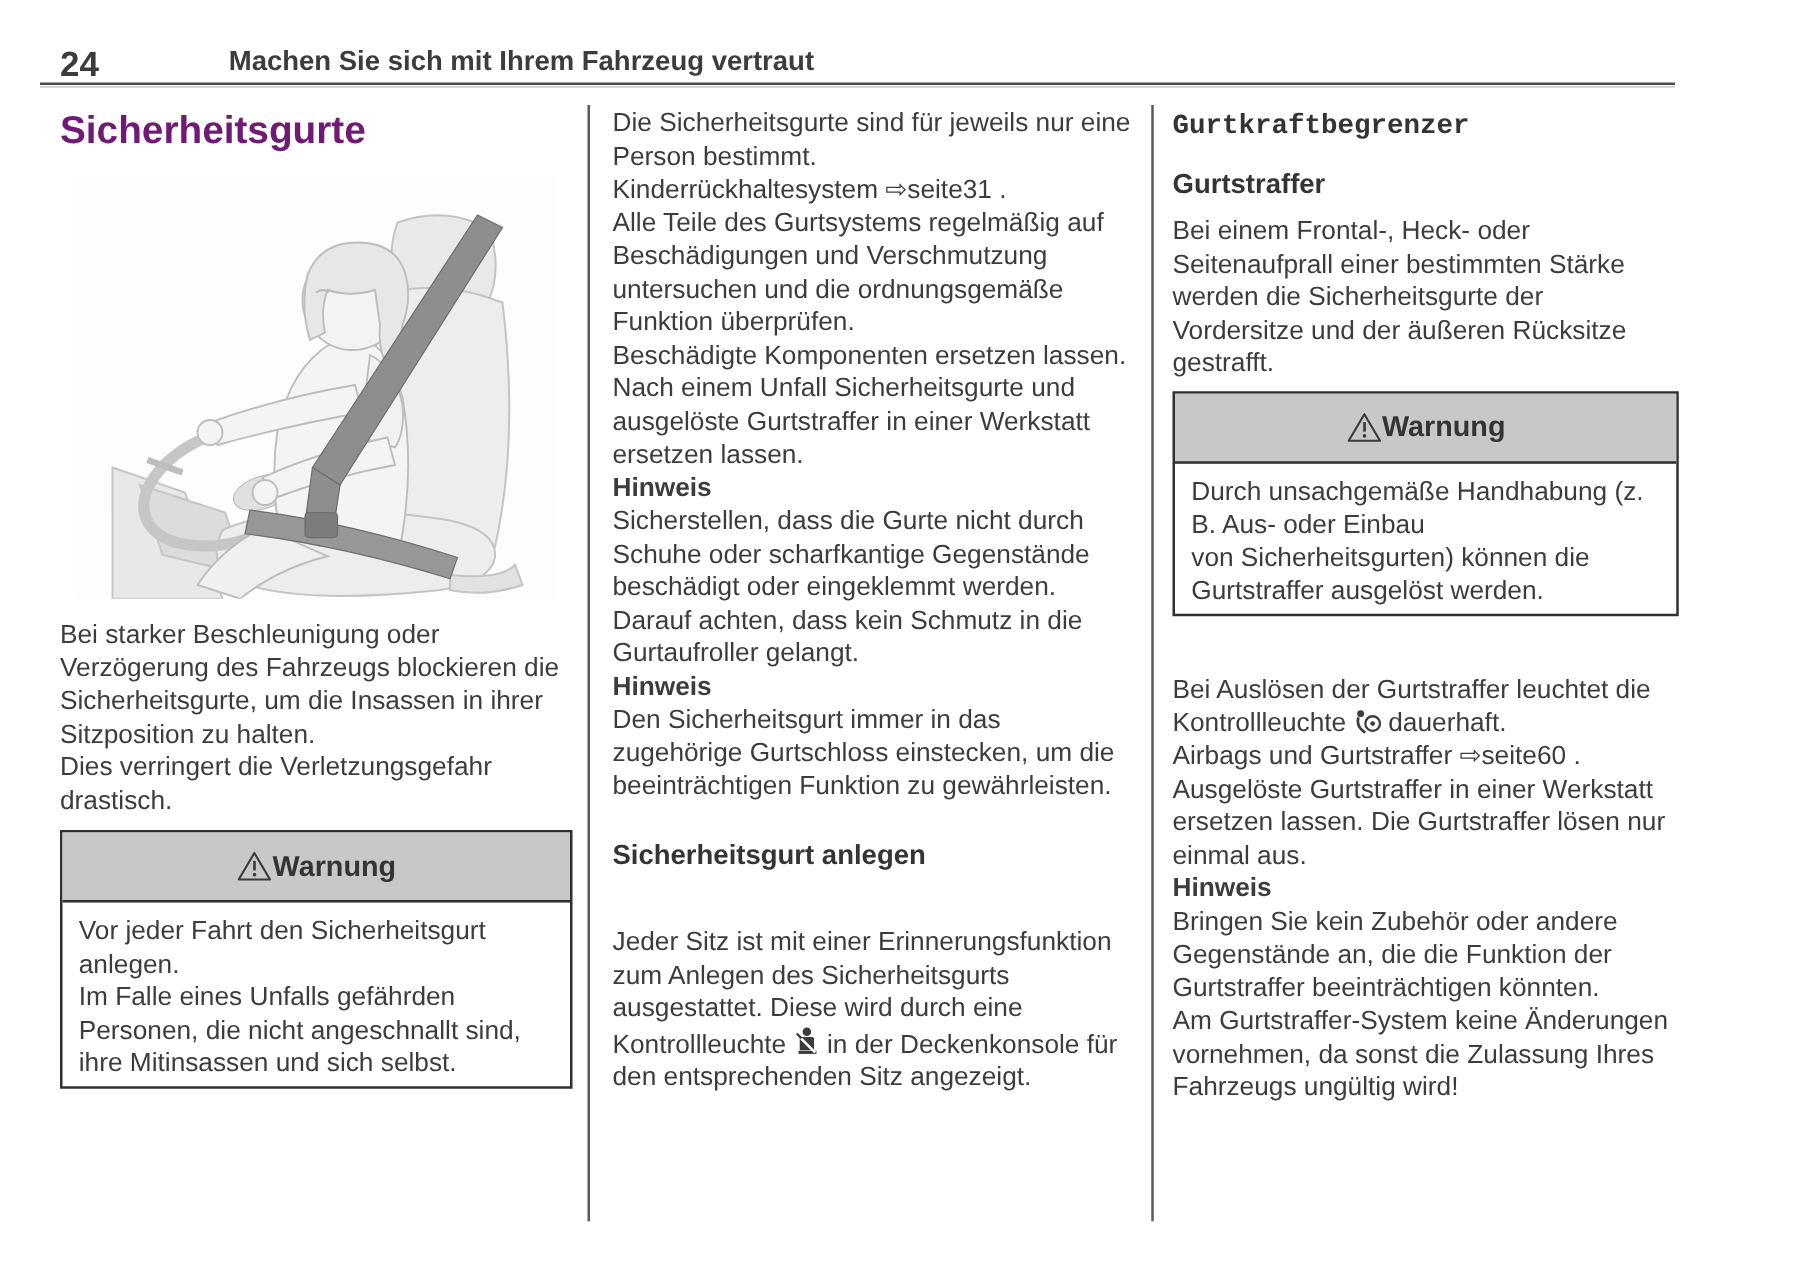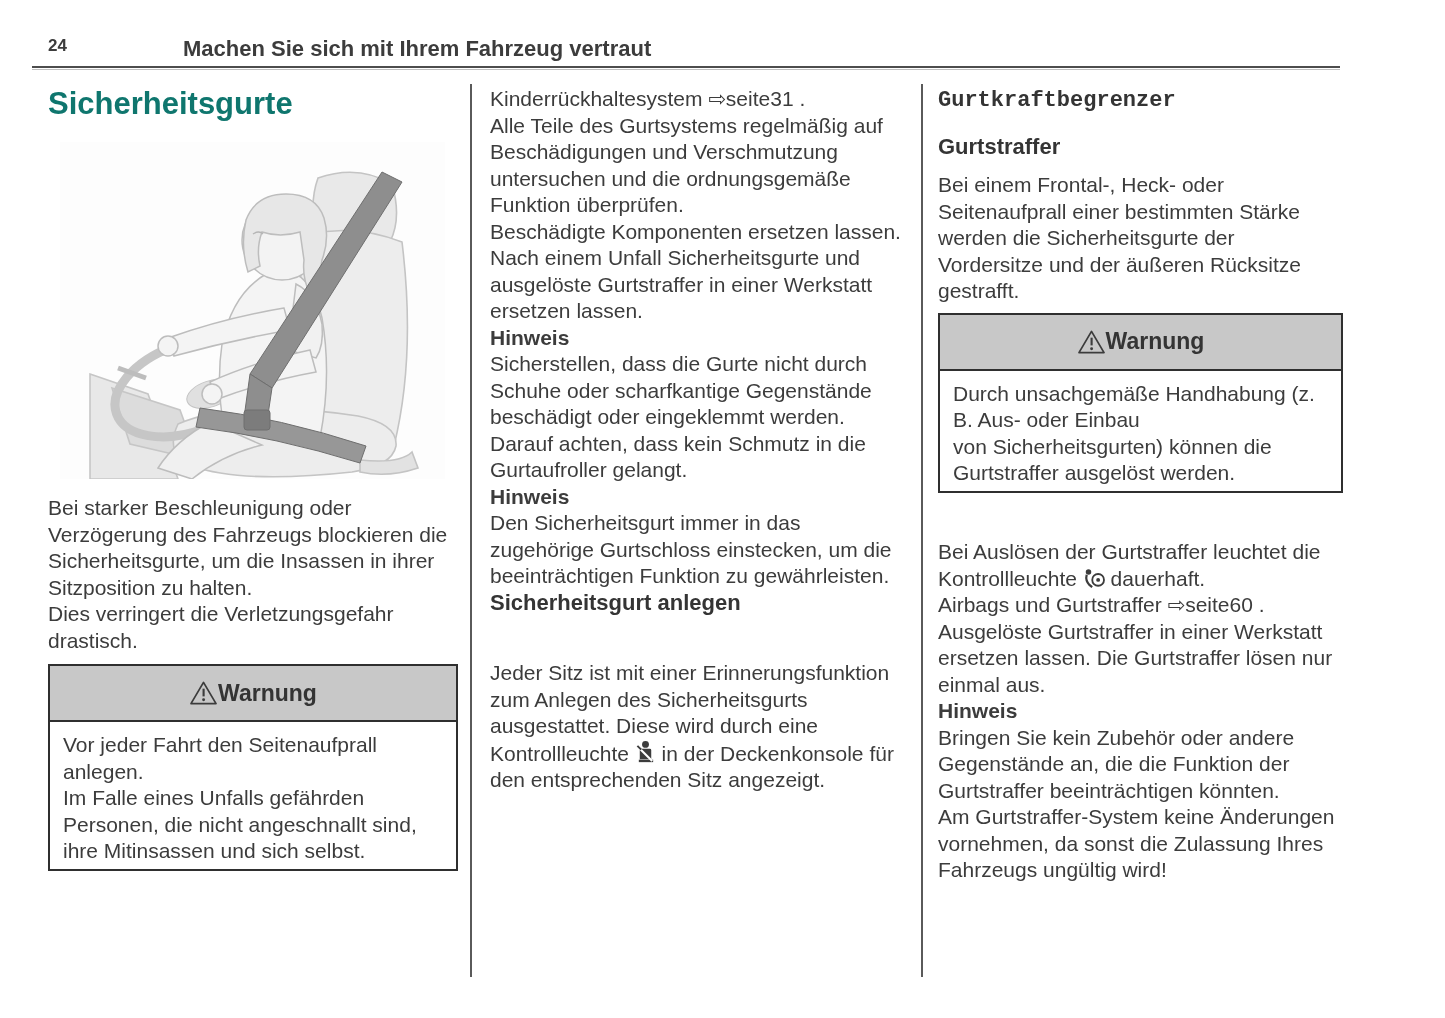--- a/index.html
+++ b/index.html
@@ -1,49 +1,49 @@
 <!DOCTYPE html>
 <html><head>
 <meta charset="utf-8">
 <style>
   html,body{margin:0;padding:0;}
   body{
     width:1445px;height:1018px;position:relative;overflow:hidden;
     background:#ffffff;color:#3c3c3c;
     font-family:"Liberation Sans","DejaVu Sans",sans-serif;
   }
-  .hdr-num{position:absolute;left:48px;top:36px;font-size:17px;font-weight:bold;}
+  .hdr-num{position:absolute;left:48px;top:36px;font-size:28px;font-weight:bold;}
   .hdr-title{position:absolute;left:183px;top:36px;font-size:22px;font-weight:bold;}
   .hdr-rule{position:absolute;left:32px;top:66px;width:1308px;height:2px;background:#4d4d4d;}
   .hdr-rule2{position:absolute;left:32px;top:69px;width:1308px;height:1px;background:#c0c0c0;}
   .vdiv{position:absolute;top:84px;height:893px;width:2px;background:#5a5a5a;}
   #vdiv1{left:470px;}
   #vdiv2{left:921px;}
   .col{position:absolute;top:86px;font-size:21px;line-height:26.5px;}
   #col1{left:48px;width:410px;}
   #col2{left:490px;width:418px;}
   #col3{left:938px;width:405px;}
-  .h1{font-size:31px;line-height:36px;font-weight:bold;color:#0f766e;}
+  .h1{font-size:31px;line-height:36px;font-weight:bold;color:#701a75;}
   .h2{font-size:25px;line-height:28px;font-weight:bold;color:#343434;margin-top:16px;}
   .sub{font-size:22px;line-height:26px;font-weight:bold;color:#343434;}
   .p{white-space:pre-line;}
   .note-label{font-weight:bold;}
   .figure{margin:20px 0 0 12px;width:385px;height:337px;}
   .mt16{margin-top:16px;}
   .warnbox{border:2px solid #2f2f2f;background:#ffffff;}
   .warnbox.c1{margin-top:10px;}
   .warnbox.c3{margin-top:8px;margin-bottom:20px;}
   .warnhead{
     background:#c8c8c8;border-bottom:2px solid #2f2f2f;height:54px;
     display:flex;align-items:center;justify-content:center;
     font-size:23px;font-weight:bold;color:#343434;
   }
   .warnbody{padding:10px 13px 4px 13px;white-space:pre-line;}
   .inline-icon{vertical-align:-4px;}
-  #col2 .sub{margin-bottom:18px;}
+  #col2 .sub{margin-top:28px;margin-bottom:18px;}
   .c3sub1{margin-top:2px;font-family:Liberation Mono, monospace;}
   .c3p1{margin-top:14px;}
   .c3sub2{margin-top:20px;}
   .c3p2{margin-top:12px;}
 </style>
 </head>
 <body>
 
 <div class="hdr-num">24</div>
 <div class="hdr-title">Machen Sie sich mit Ihrem Fahrzeug vertraut</div>
@@ -106,26 +106,27 @@
 
   <div class="warnbox c1">
     <div class="warnhead">
       <svg class="inline-icon" viewBox="0 0 30 27" width="29" height="26" aria-hidden="true">
         <path d="M15 2.5 L28 24.5 H2 Z" fill="none" stroke="#3c3c3c" stroke-width="1.8" stroke-linejoin="round"></path>
         <rect x="14" y="9" width="2.2" height="8" fill="#3c3c3c"></rect>
         <circle cx="15.1" cy="20.5" r="1.5" fill="#3c3c3c"></circle>
       </svg>
       <span>Warnung</span>
     </div>
-    <div class="warnbody">Vor jeder Fahrt den Seitenaufprall anlegen.
+    <div class="warnbody">Vor jeder Fahrt den Sicherheitsgurt anlegen.
 Im Falle eines Unfalls gefährden Personen, die nicht angeschnallt sind, ihre Mitinsassen und sich selbst.</div>
   </div>
 </div>
 
 <div class="col" id="col2">
+  <div class="p">Die Sicherheitsgurte sind für jeweils nur eine Person bestimmt.</div>
   <div class="p">Kinderrückhaltesystem ⇨seite31 .</div>
   <div class="p">Alle Teile des Gurtsystems regelmäßig auf Beschädigungen und Verschmutzung untersuchen und die ordnungsgemäße Funktion überprüfen.</div>
   <div class="p">Beschädigte Komponenten ersetzen lassen.</div>
   <div class="p">Nach einem Unfall Sicherheitsgurte und ausgelöste Gurtstraffer in einer Werkstatt ersetzen lassen.</div>
   <div class="note-label">Hinweis</div>
   <div class="p">Sicherstellen, dass die Gurte nicht durch Schuhe oder scharfkantige Gegenstände beschädigt oder eingeklemmt werden.
 Darauf achten, dass kein Schmutz in die Gurtaufroller gelangt.</div>
   <div class="note-label">Hinweis</div>
   <div class="p">Den Sicherheitsgurt immer in das zugehörige Gurtschloss einstecken, um die beeinträchtigen Funktion zu gewährleisten.</div>
 

